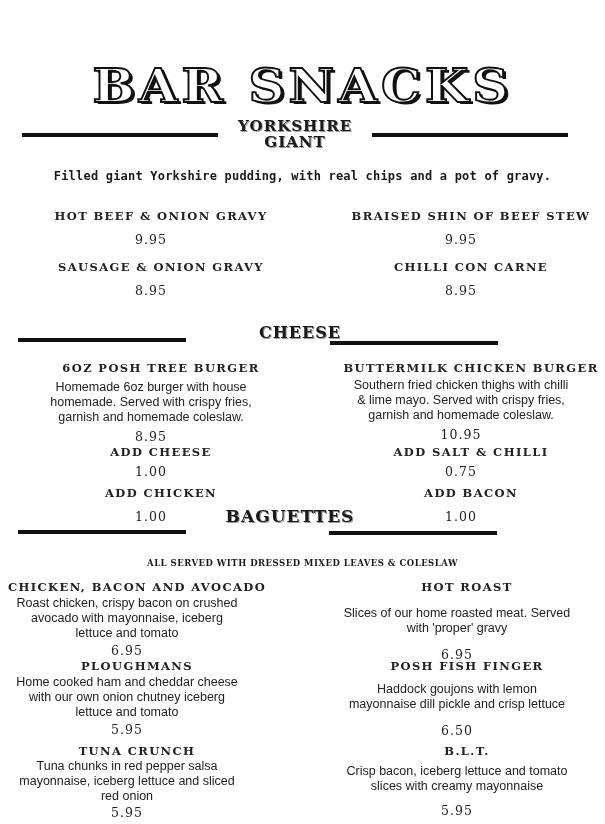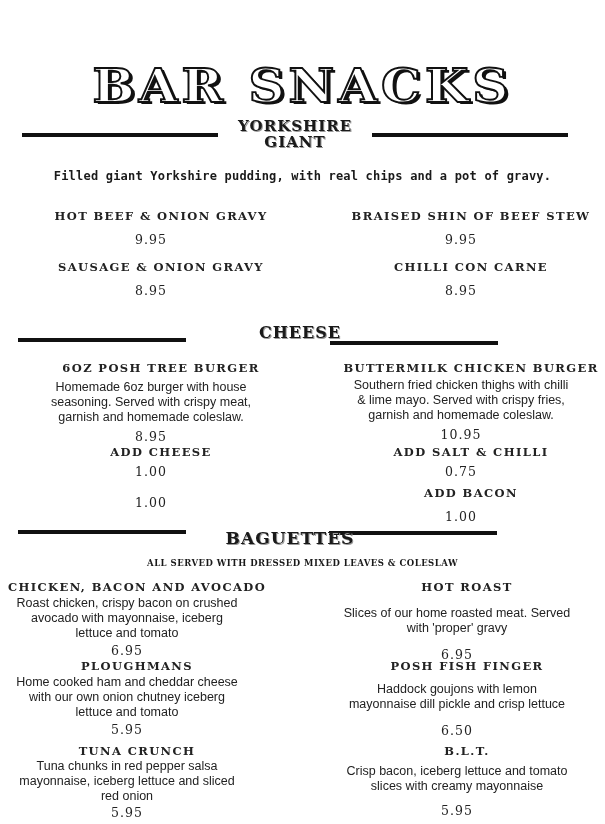--- a/index.html
+++ b/index.html
@@ -56,21 +56,21 @@
 </div>
 
 <div class="abs rule" style="left:18px; top:338px; width:168px;"></div>
 <div class="abs rule" style="left:330px; top:341px; width:168px;"></div>
 <div class="abs section-head" style="left:200px; width:200px; top:323px; font-size:16px;">CHEESE</div>
 
 <div class="abs col" style="left:0; top:361px;">
   <div class="name">6OZ POSH TREE BURGER</div>
   <div class="desc" style="margin-top:5px;">
     <div>Homemade 6oz burger with house</div>
-    <div>seasoning. Served with crispy meat,</div>
+    <div>homemade. Served with crispy fries,</div>
     <div>garnish and homemade coleslaw.</div>
   </div>
   <div class="price" style="margin-top:4px;">8.95</div>
 </div>
 <div class="abs col" style="left:310px; top:361px;">
   <div class="name">BUTTERMILK CHICKEN BURGER</div>
   <div class="desc" style="margin-top:3px;">
     <div>Southern fried chicken thighs with chilli</div>
     <div>&amp; lime mayo. Served with crispy fries,</div>
     <div>garnish and homemade coleslaw.</div>
@@ -80,30 +80,31 @@
 
 <div class="abs col" style="left:0; top:445px;">
   <div class="name">ADD CHEESE</div>
   <div class="price" style="margin-top:5px;">1.00</div>
 </div>
 <div class="abs col" style="left:310px; top:445px;">
   <div class="name">ADD SALT &amp; CHILLI</div>
   <div class="price" style="margin-top:5px;">0.75</div>
 </div>
 <div class="abs col" style="left:0; top:486px;">
+  <div class="name">ADD CHICKEN</div>
   <div class="price" style="margin-top:9px;">1.00</div>
 </div>
 <div class="abs col" style="left:310px; top:486px;">
   <div class="name">ADD BACON</div>
   <div class="price" style="margin-top:9px;">1.00</div>
 </div>
 
 <div class="abs rule" style="left:18px; top:530px; width:168px;"></div>
 <div class="abs rule" style="left:329px; top:531px; width:168px;"></div>
-<div class="abs section-head" style="left:190px; width:200px; top:528px; font-size:17px;">BAGUETTES</div>
+<div class="abs section-head" style="left:190px; width:200px; top:506px; font-size:17px;">BAGUETTES</div>
 <div class="abs subnote" style="top:558px;">ALL SERVED WITH DRESSED MIXED LEAVES &amp; COLESLAW</div>
 
 <div class="abs col" style="left:-24px; top:580px;">
   <div class="name">CHICKEN, BACON AND AVOCADO</div>
   <div class="desc" style="margin-top:2px;">
     <div>Roast chicken, crispy bacon on crushed</div>
     <div>avocado with mayonnaise, iceberg</div>
     <div>lettuce and tomato</div>
   </div>
   <div class="price" style="margin-top:2px;">6.95</div>

